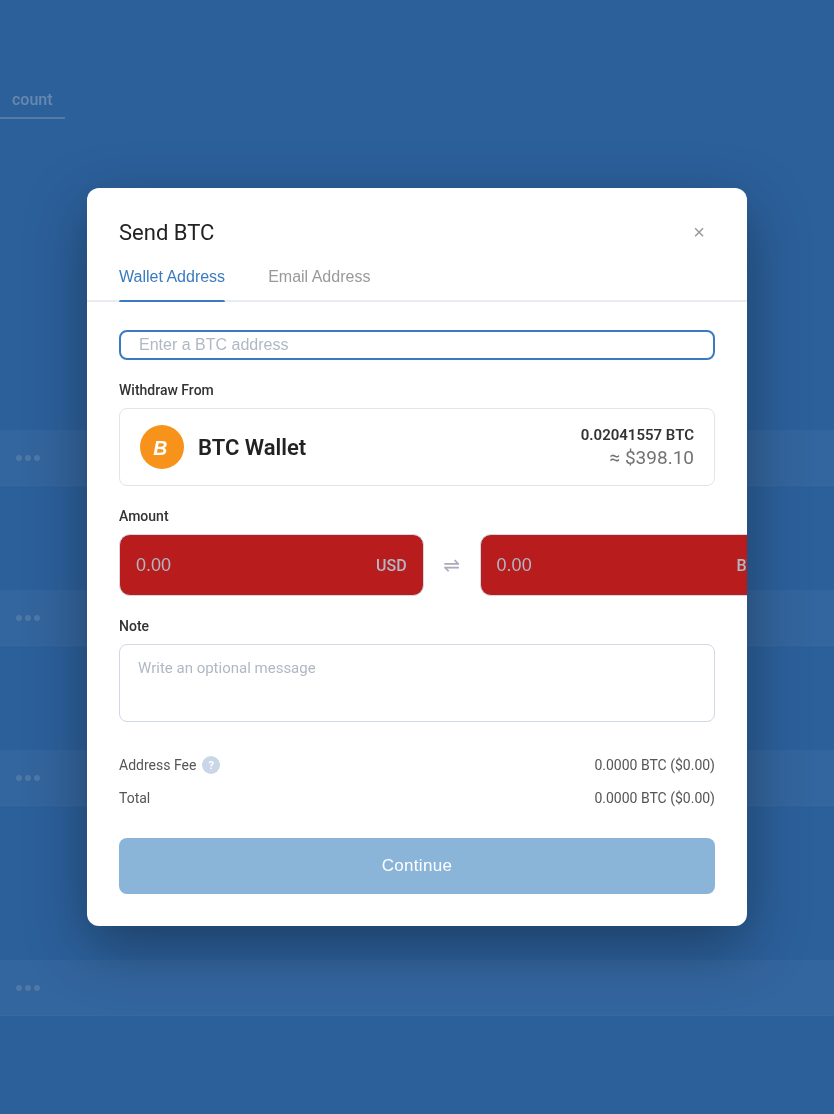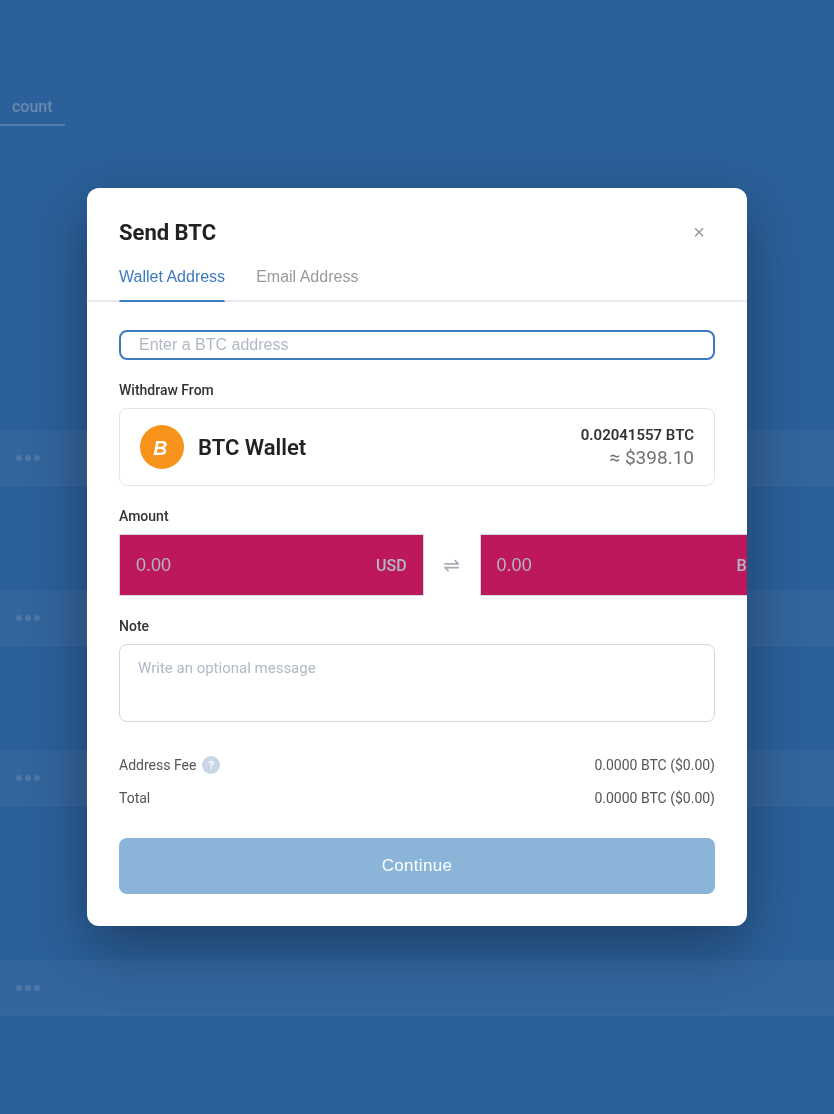--- a/index.html
+++ b/index.html
@@ -18,21 +18,21 @@
 
     
     .bg-overlay {
       position: absolute;
       inset: 0;
       background: #3a7abf;
     }
 
     .bg-left-text {
       position: absolute;
-      top: 89px;
+      top: 82px;
       left: 0;
       color: rgba(255,255,255,0.6);
       font-size: 16px;
       font-weight: 500;
       padding: 8px 12px;
       border-bottom: 2px solid rgba(255,255,255,0.4);
     }
 
     
     .bg-row {
@@ -81,42 +81,42 @@
     
     .modal-header {
       display: flex;
       align-items: center;
       justify-content: space-between;
       padding: 28px 32px 0 32px;
     }
 
     .modal-title {
       font-size: 22px;
-      font-weight: 700;
+      font-weight: 400;
       color: #222;
     }
 
     .close-btn {
       width: 32px;
       height: 32px;
       display: flex;
       align-items: center;
       justify-content: center;
       cursor: pointer;
       color: #999;
       font-size: 20px;
       border: none;
       background: none;
       border-radius: 50%;
     }
 
     
     .tabs {
       display: flex;
-      gap: 3px;
+      gap: 15px;
       padding: 20px 23px 0 32px;
       border-bottom: 2px solid #e8ecf0;
     }
 
     .tab {
       font-size: 16px;
       font-weight: 500;
       padding: 0 0 14px 0;
       margin-right: 28px;
       cursor: pointer;
@@ -229,26 +229,26 @@
     
     .amount-row {
       display: flex;
       align-items: center;
       gap: 10px;
     }
 
     .amount-input-wrap {
       flex: 1;
       border: 1.5px solid #d0d8e4;
-      border-radius: 0;
+      border-radius: 11px;
       display: flex;
       align-items: center;
       padding: 0 16px;
       height: 62px;
-      background: #be185d;
+      background: #b91c1c;
     }
 
     .amount-input {
       flex: 1;
       border: none;
       outline: none;
       font-size: 18px;
       color: #b0b8c4;
       background: transparent;
       min-width: 0;

